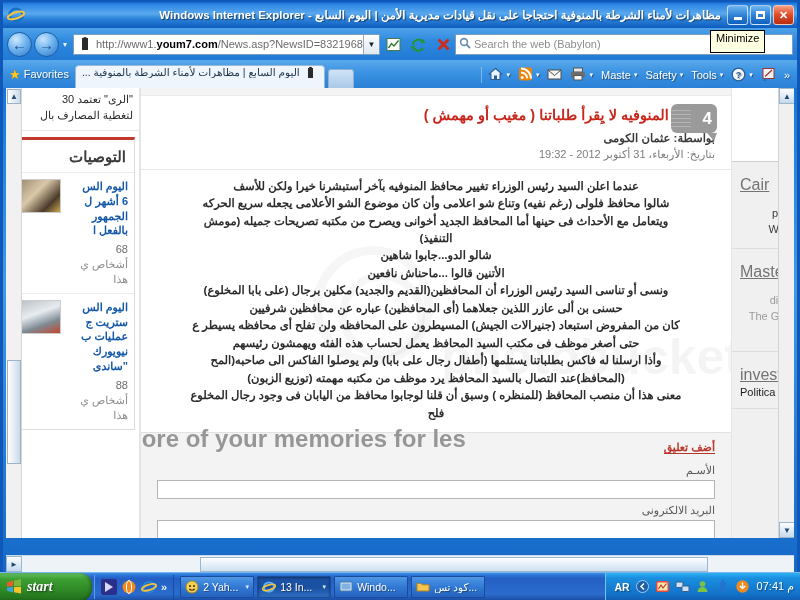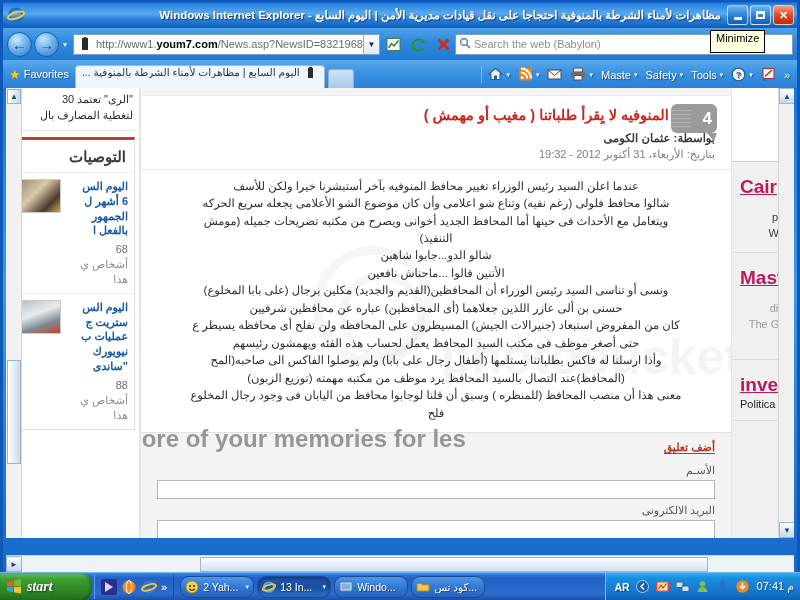--- a/index.html
+++ b/index.html
@@ -245,21 +245,21 @@
     background: repeating-linear-gradient(to bottom,
       #b4b4b4 0 1.5px, #9a9a9a 1.5px 4px);
   }
   #comment-badge .tail {
     width: 0; height: 0; margin-left: 9px;
     border-left: 7px solid transparent; border-right: 3px solid transparent;
     border-top: 8px solid #9a9a9a;
   }
   #art-body {
     direction: rtl; text-align: center; padding: 8px 18px 10px;
-    font-size: 11.5px; color: #2c2c2c; line-height: 1.52;
+    font-size: 11.5px; color: #2c2c2c; line-height: 1.52; font-weight: bold;
   }
   #art-body p { margin: 0; }
 
   
   #comment-zone { background: #f3f3f3; border-top: 1px solid #e2e2e2; padding: 4px 0 0; }
   #comment-head {
     direction: rtl; text-align: right; padding: 4px 16px 5px;
     font-size: 11px; font-weight: bold; color: #b8352a;
   }
   #comment-head span { border-bottom: 1px solid #b8352a; }
@@ -296,21 +296,21 @@
   }
 
   
   #right-rail {
     width: 62px; flex: 0 0 auto; background: #f0f0f0; position: relative;
     overflow: hidden; direction: ltr;
   }
   #rr-white { height: 74px; background: #fff; border-bottom: 1px solid #cfcfcf; }
   .ad-block { padding: 14px 0 10px 8px; border-bottom: 1px solid #dcdcdc; }
   .ad-link {
-    color: #be185d; font-size: 19px; font-weight: bold; text-decoration: underline;
+    color: #737373; font-size: 16px; font-weight: normal; text-decoration: underline;
     white-space: nowrap; display: block;
   }
   .ad-desc {
     font-size: 11px; color: #3a3a3a; line-height: 1.45; margin-top: 12px;
     text-align: right; white-space: nowrap;
   }
   .ad-desc.gray { color: #9a9a9a; }
   .ad-small { font-size: 11px; color: #1d1d1d; white-space: nowrap; margin-top: 2px; }
 
   
@@ -361,21 +361,21 @@
     display: flex; align-items: center; gap: 4px; padding: 0 6px; flex: 0 0 auto;
     border-left: 1px solid #5e9ee8; border-right: 1px solid #1a4b9e; margin-left: 2px;
     height: 24px;
   }
   .ql-ico { width: 16px; height: 16px; border-radius: 2px; position: relative; }
   .ql-more { color: #e6f0fb; font-size: 11px; font-weight: bold; }
   #tasks { display: flex; align-items: center; gap: 3px; padding-left: 6px; flex: 1 1 auto; overflow: hidden;}
   .task-btn {
     height: 22px; flex: 0 0 auto; min-width: 74px; max-width: 104px;
     background: linear-gradient(to bottom, #4f97e5, #3179d4 50%, #2462bd);
-    border: 1px solid #1b4c99; border-radius: 9px;
+    border: 1px solid #1b4c99; border-radius: 1px;
     display: flex; align-items: center; padding: 0 4px; gap: 4px;
   }
   .task-btn.active {
     background: linear-gradient(to bottom, #1c55ab, #1a4f9f 50%, #2e6fc4);
     box-shadow: inset 0 1px 3px rgba(0,0,0,.45);
   }
   .task-ico { width: 14px; height: 14px; flex: 0 0 auto; position: relative; }
   .task-label {
     color: #fff; font-size: 10.5px; white-space: nowrap; overflow: hidden;
     text-shadow: 1px 1px 1px rgba(0,0,0,.4); flex: 1 1 auto;

